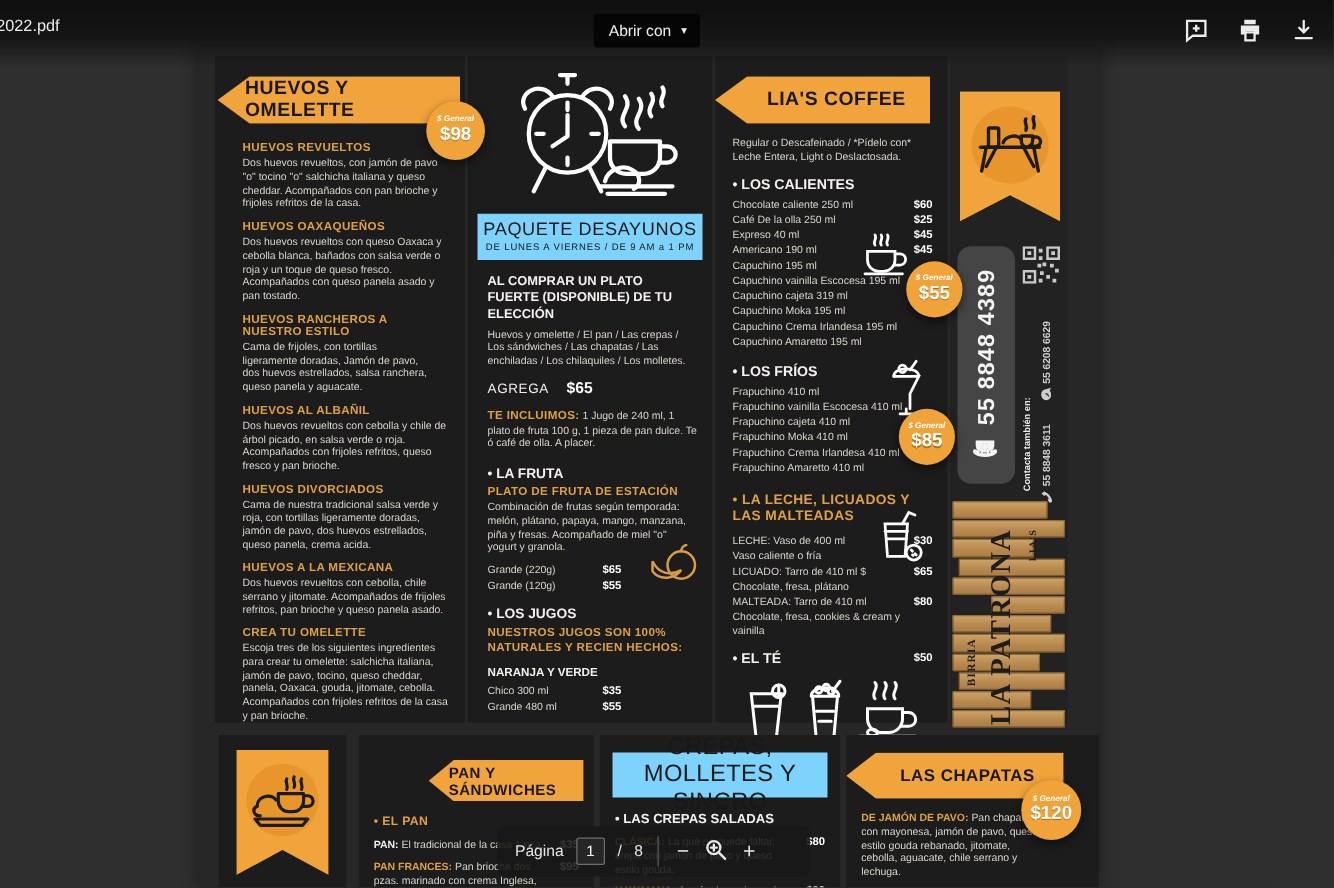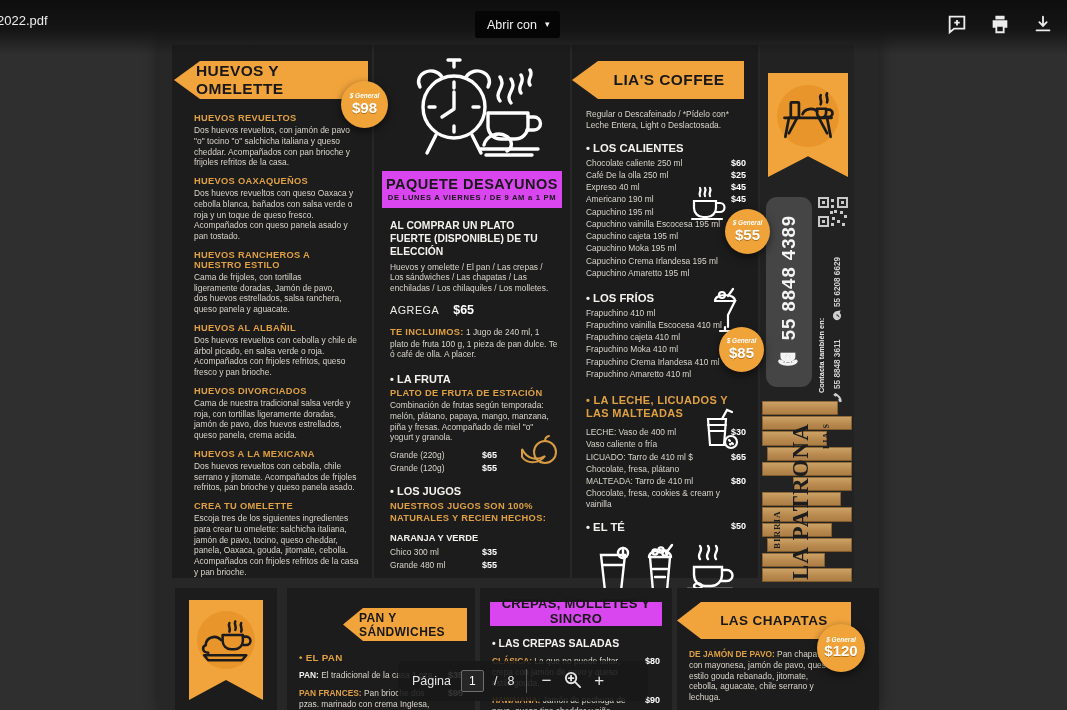--- a/index.html
+++ b/index.html
@@ -28,21 +28,21 @@
   .panel-rib2  { left:16px;  top:560px; width:102px; height:122px; }
   .panel-pan   { left:128px; top:560px; width:188px; height:122px; }
   .panel-crep  { left:321px; top:560px; width:192px; height:122px; }
   .panel-chap  { left:518px; top:560px; width:202px; height:122px; }
 
   
   .arrow-banner { background:#F2A43C; color:#181818; font-weight:bold; height:38px;
                   display:flex; align-items:center; justify-content:center;
                   clip-path:polygon(0 50%, 26px 0, 100% 0, 100% 100%, 26px 100%);
                   padding-left:22px; letter-spacing:.4px; }
-  .rect-banner { background:#d946ef; color:#181818; text-align:center; font-weight:bold; }
+  .rect-banner { background:#7dd3fc; color:#181818; text-align:center; font-weight:normal; }
   .badge { position:absolute; border-radius:50%; background:#EFA339; color:#fff;
            display:flex; flex-direction:column; align-items:center; justify-content:center;
            box-shadow:0 3px 8px rgba(0,0,0,.55); z-index:3; }
   .badge .badge-tag { font-size:6.5px; font-style:italic; font-weight:bold; line-height:1; }
   .badge .badge-price { font-size:15px; font-weight:bold; line-height:1.1;
                         text-shadow:0 1px 0 rgba(120,70,0,.55); }
 
   .ribbon { background:#F2A43C; clip-path:polygon(0 0,100% 0,100% 100%,50% 80%,0 100%);
             display:flex; justify-content:center; }
   .ribbon-circle { border-radius:50%; background:#E8962B; display:flex;
@@ -93,22 +93,22 @@
            box-shadow:inset 0 0 0 1px rgba(92,62,22,.55); border-radius:1px; }
   .p-r { align-self:flex-end; }
   .wood .vtext { position:absolute; font-family:"Liberation Serif", serif; color:#1d1d1d; font-weight:bold; }
   .wt-main   { left:26px; top:3px;  height:176px; font-size:23px; letter-spacing:1px; }
   .wt-birria { left:10px; top:68px; height:80px;  font-size:9px; letter-spacing:1px; }
   .wt-lias   { left:60px; top:2px;  height:46px;  font-size:8px; letter-spacing:1px; }
 
   
   .pan-banner { height:33px; margin:20px 8px 0 56px; font-size:12px;
                 clip-path:polygon(0 50%, 20px 0, 100% 0, 100% 100%, 20px 100%); padding-left:16px; }
-  .crep-banner { margin:14px 10px 0; height:24px; font-size:13px; display:flex;
-                 align-items:flex-end; justify-content:center; letter-spacing:.3px; }
+  .crep-banner { margin:14px 10px 0; height:36px; font-size:19px; display:flex;
+                 align-items:center; justify-content:center; letter-spacing:.3px; }
   .chap-banner { height:37px; margin:14px 28px 0 0; font-size:13.5px;
                  clip-path:polygon(0 50%, 24px 0, 100% 0, 100% 100%, 24px 100%); padding-left:20px; }
   .b-item { position:relative; margin:7px 12px 0; padding-right:24px; }
   .b-item .price { position:absolute; right:0; top:0; }
   .inline-name { font-weight:bold; }
 
   
   .pgbar { position:absolute; left:398px; top:661px; width:250px; height:40px; z-index:50;
            background:rgba(24,24,24,.88); border-radius:6px; display:flex; align-items:center;
            gap:10px; padding:0 14px; color:#e6e6e6; font-size:12.5px; }
@@ -252,21 +252,21 @@
               <span class="body-txt">Americano 190 ml</span>
               <span class="price">$45</span>
             </div>
           <div class="crow">
               <span class="body-txt">Capuchino 195 ml</span>
             </div>
           <div class="crow">
               <span class="body-txt">Capuchino vainilla Escocesa 195 ml</span>
             </div>
           <div class="crow">
-              <span class="body-txt">Capuchino cajeta 195 ml</span>
+              <span class="body-txt">Capuchino cajeta 319 ml</span>
             </div>
           <div class="crow">
               <span class="body-txt">Capuchino Moka 195 ml</span>
             </div>
           <div class="crow">
               <span class="body-txt">Capuchino Crema Irlandesa 195 ml</span>
             </div>
           <div class="crow">
               <span class="body-txt">Capuchino Amaretto 195 ml</span>
             </div>

